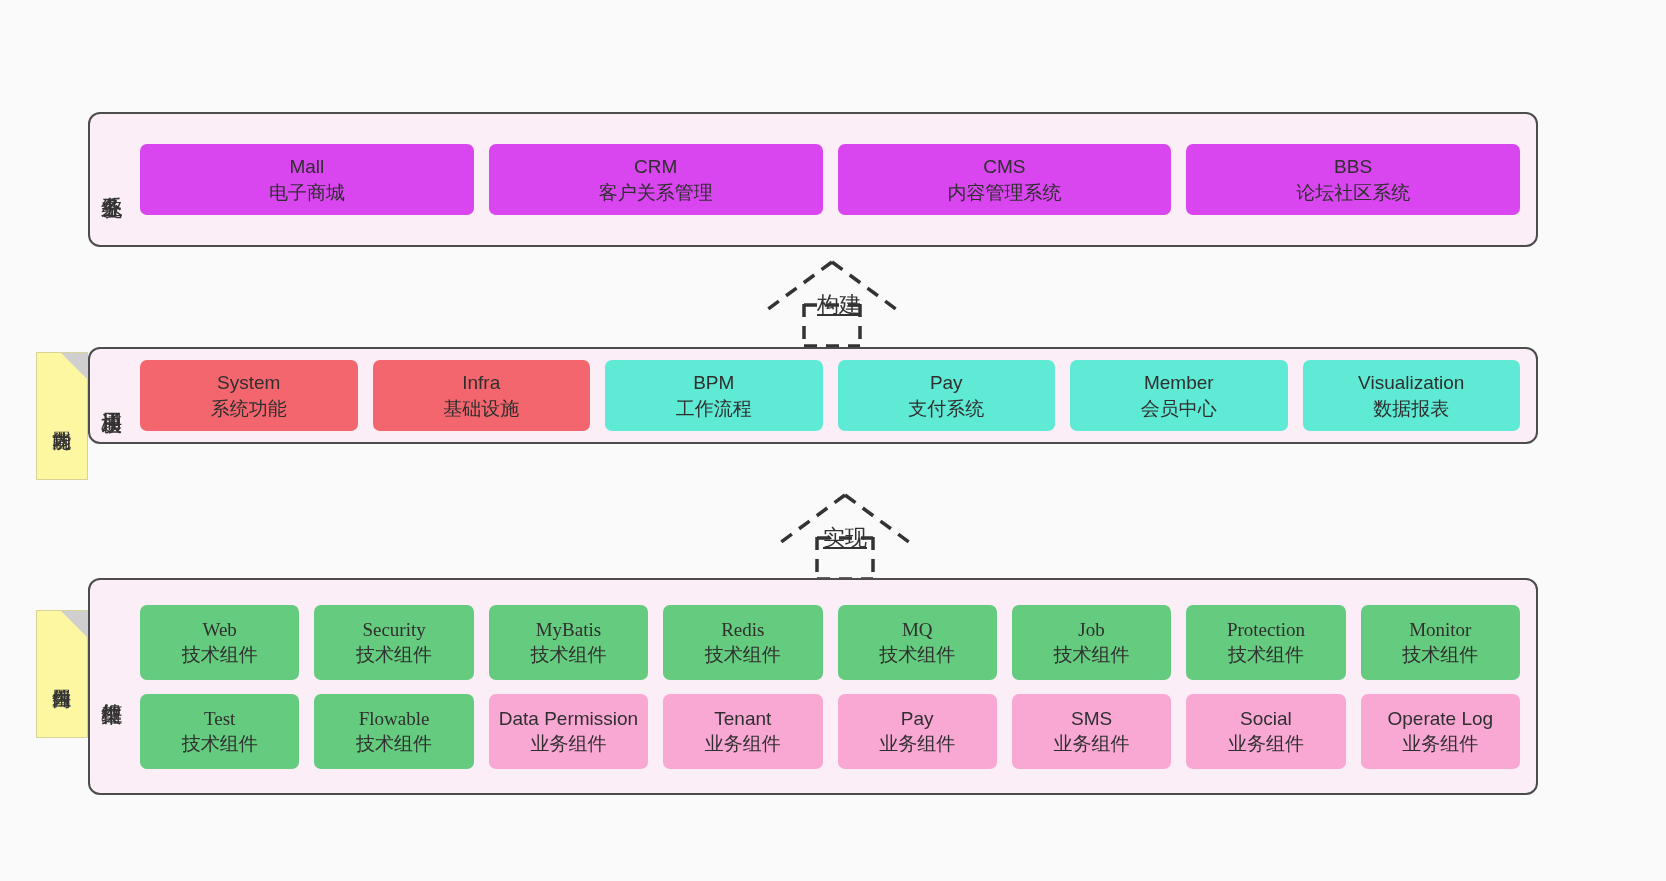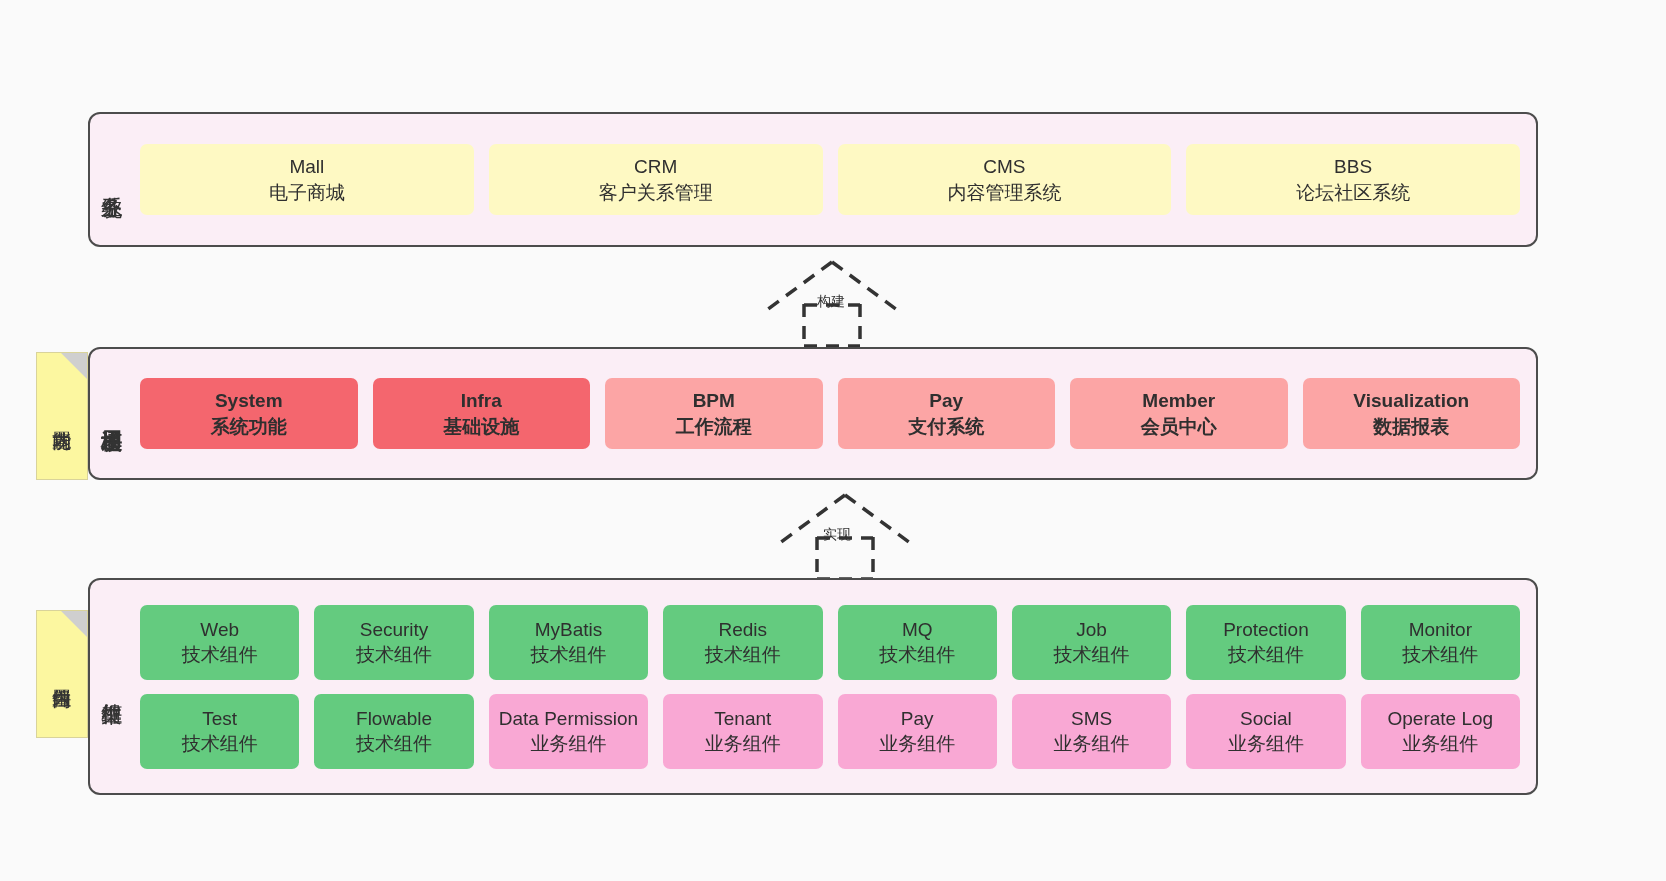--- a/index.html
+++ b/index.html
@@ -75,29 +75,29 @@
     justify-content: center;
     text-align: center;
     font-size: 19px;
     line-height: 1.32;
     color: #2f2f2f;
     padding: 6px 4px;
   }
   .card .ln { display: block; }
 
   
-  .c-blue       { background: #fef9c3; }
+  .c-blue       { background: #d946ef; }
   .c-red        { background: #f4666e; }
-  .c-pink       { background: #fca5a5; }
-  .c-green      { background: #64cb7f; }
+  .c-pink       { background: #5eead4; }
+  .c-green      { background: #64cb7f; font-family: Liberation Serif, serif; }
   .c-lightgreen { background: #f9a8d4; }
 
   
   #layer-business  { left: 88px;  top: 112px; width: 1450px; height: 135px; }
-  #layer-modules   { left: 88px;  top: 347px; width: 1450px; height: 133px; font-weight: bold; }
+  #layer-modules   { left: 88px;  top: 347px; width: 1450px; height: 97px; }
   #layer-framework { left: 88px;  top: 578px; width: 1450px; height: 217px; }
 
   #layer-business  .card { height: 71px; }
   #layer-modules   .card { height: 71px; }
   #layer-framework .card { height: 75px; }
 
   
   .note {
     position: absolute;
     box-sizing: border-box;
@@ -124,25 +124,26 @@
     border-left: 26px solid transparent;
   }
   #note-modules   { left: 36px; top: 352px; width: 52px; height: 128px; }
   #note-framework { left: 36px; top: 610px; width: 52px; height: 128px; }
 
   
   .arrow { position: absolute; }
   .arrow svg { display: block; overflow: visible; }
   .arrow-label {
     position: absolute;
-    font-size: 14px;
+    font-size: 22px;
     color: #333333;
     background: transparent;
     white-space: nowrap;
     line-height: 1;
+    text-decoration: underline;
   }
   #arrow-build  { left: 757px; top: 256px; width: 150px; height: 92px; }
   #arrow-build .arrow-label  { left: 60px; top: 38px; }
   #arrow-impl   { left: 770px; top: 489px; width: 150px; height: 92px; }
   #arrow-impl  .arrow-label  { left: 53px; top: 38px; }
 </style>
 </head>
 <body>
 
 <div id="canvas">

